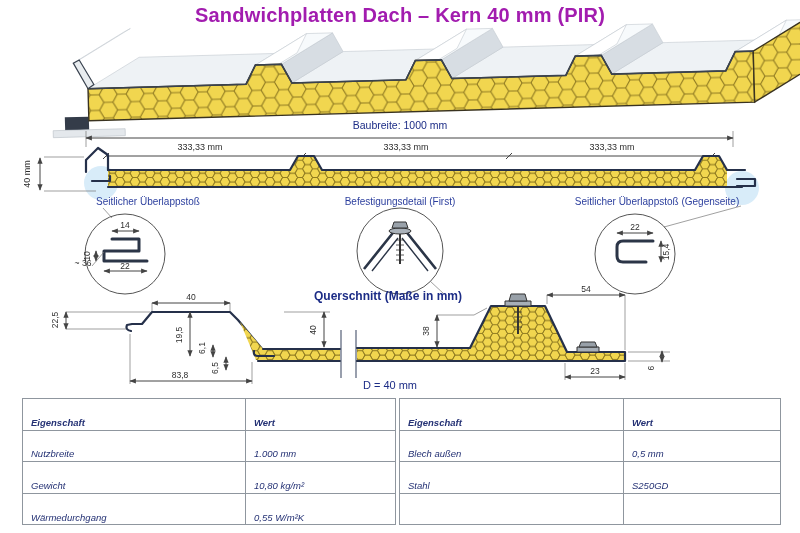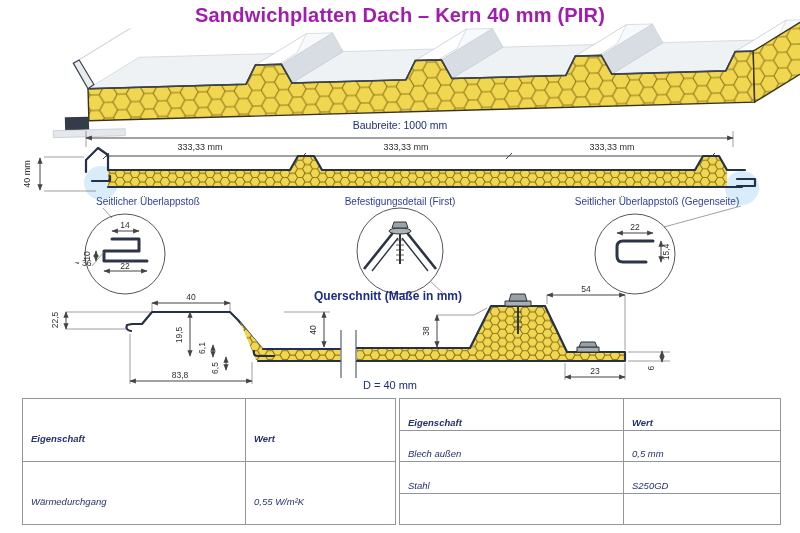--- a/index.html
+++ b/index.html
@@ -266,20 +266,28 @@
       <colgroup>
           <col style="width:223px">
           <col style="width:150px">
         </colgroup>
       <tbody>
           <tr>
         <th>Eigenschaft</th>
         <th>Wert</th>
       </tr>
       <tr>
+        <td>Nutzbreite</td>
+        <td>1.000 mm</td>
+          </tr>
+      <tr>
+        <td>Gewicht</td>
+        <td>10,80 kg/m²</td>
+          </tr>
+      <tr>
         <td>Wärmedurchgang</td>
         <td>0,55 W/m²K</td>
           </tr>
     </tbody>
       </table>
 
     <table class="spec" style="width:381px">
       <colgroup>
           <col style="width:224px">
           <col style="width:157px">

